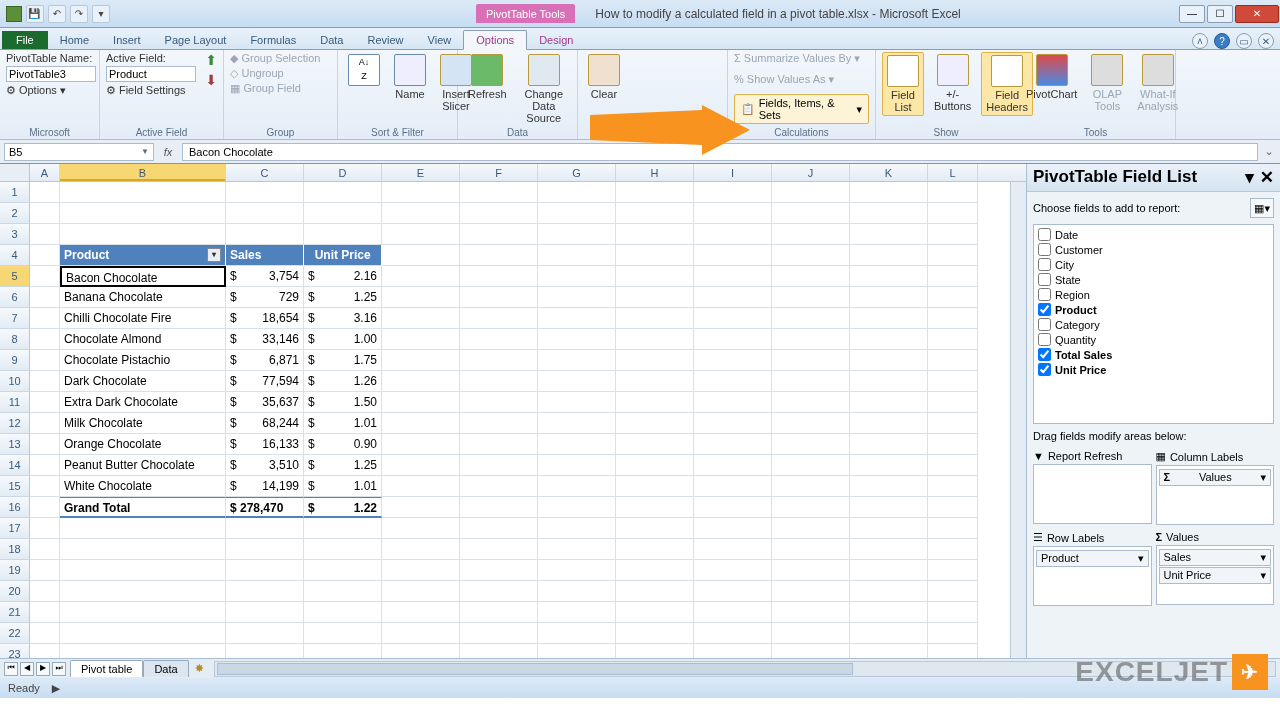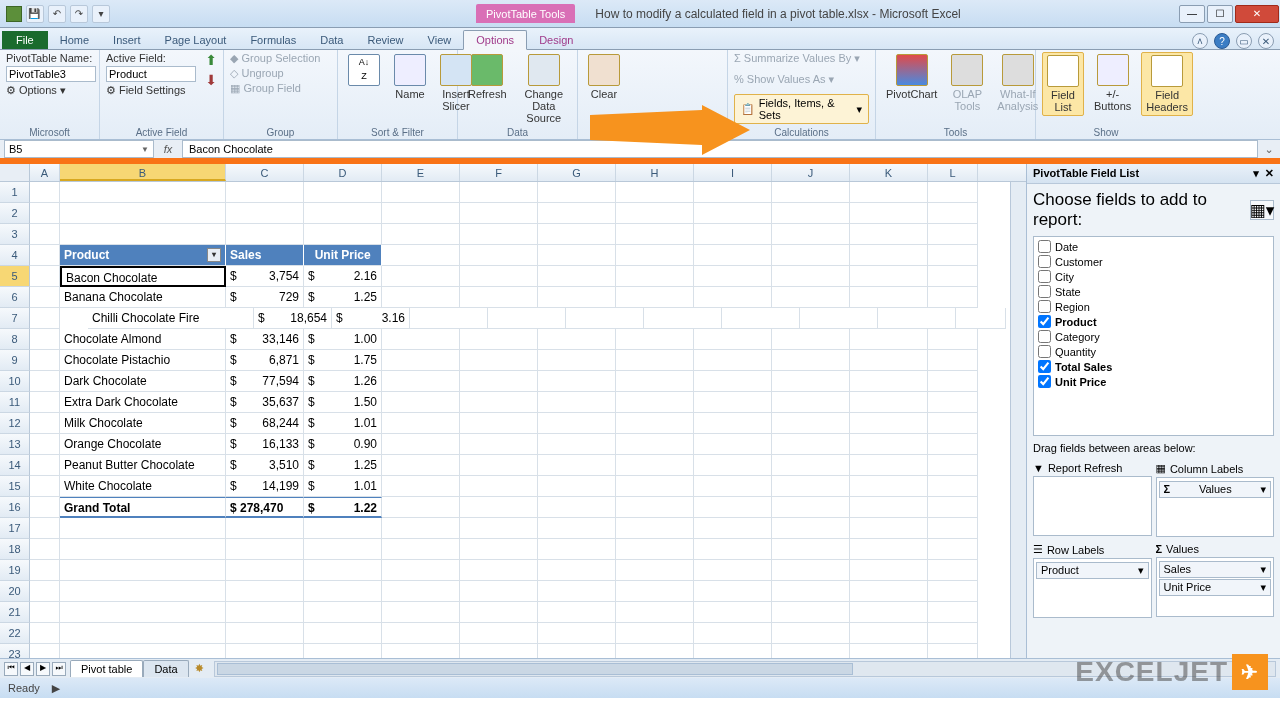--- a/index.html
+++ b/index.html
@@ -34,21 +34,21 @@
 .vstack { display:flex; flex-direction:column; gap:2px; }
 .bigbtn { display:flex; flex-direction:column; align-items:center; justify-content:center; padding:2px 4px; gap:2px; }
 .bigbtn .icn { width:32px;height:32px;background:#e0c46a;border:1px solid #b89a3a;border-radius:2px; }
 .bigbtn .lbl { font-size:11px;color:#333;text-align:center;line-height:1.1; }
 .disabled { color:#9aa6b3 !important; }
 .toggle-on { background:#fce7a6;border:1px solid #e0b24a; padding:2px 4px; border-radius:2px; }
 .fi-btn { border:1px solid #e0b24a; background:#fdf3d6; padding:2px 6px; border-radius:2px; display:flex;align-items:center;gap:4px; }
 .arrow-callout { position:absolute; left:590px; top:55px; width:160px; height:50px; background:#f7931e; clip-path: polygon(0 20%, 70% 10%, 70% 0, 100% 50%, 70% 100%, 70% 80%, 0 70%); z-index:5; }
 
 
-.fbar { height:24px; background:#e8eef5; display:flex; align-items:center; border-bottom:6px solid #f97316; padding:0 4px; gap:4px; }
+.fbar { height:24px; background:#e8eef5; display:flex; align-items:center; border-bottom:1px solid #f97316; padding:0 4px; gap:4px; }
 .fbar .namebox { width:150px; height:18px; background:#fff; border:1px solid #abc; padding:0 4px; display:flex;align-items:center;justify-content:space-between; }
 .fbar .fx { width:20px; text-align:center; font-style:italic; color:#555; }
 .fbar .formula { flex:1; background:#fff; border:1px solid #abc; height:18px; padding:0 6px; display:flex;align-items:center; }
 
 
 .workarea { display:flex; height:494px; }
 .sheet { flex:1; display:flex; flex-direction:column; position:relative; }
 .colhdr { display:flex; height:18px; background:linear-gradient(#f6f9fc,#e2ebf4); border-bottom:1px solid #b9c8d8; }
 .colhdr .corner { width:30px; border-right:1px solid #b9c8d8; background:#e8eef5; }
 .colhdr .ch { text-align:center; border-right:1px solid #cbd7e3; color:#3a5a7a; font-size:11px; line-height:18px; }
@@ -58,24 +58,24 @@
 .rowhdr { width:30px; background:linear-gradient(#f6f9fc,#e2ebf4); border-right:1px solid #b9c8d8; border-bottom:1px solid #cbd7e3; text-align:center; color:#3a5a7a; font-size:11px; line-height:21px; }
 .rowhdr.sel { background:#f7d774; }
 .cell { border-right:1px solid #d8e0e8; border-bottom:1px solid #d8e0e8; padding:0 4px; font-size:12px; line-height:21px; overflow:hidden; white-space:nowrap; }
 .pivot-hdr { background:#4f81bd; color:#fff; font-weight:bold; border-right:1px solid #fff; }
 .pivot-hdr .dd { float:right; width:14px;height:14px;background:#e8eef5;border:1px solid #888;margin-top:3px;font-size:8px;text-align:center;line-height:12px;color:#333; }
 .selcell { border:2px solid #000 !important; }
 .total-row { border-top:1px solid #4f81bd; border-bottom:2px solid #4f81bd; font-weight:bold; }
 
 
 .fieldlist { width:254px; background:#eef3f8; border-left:1px solid #a9bed5; display:flex; flex-direction:column; }
-.fl-hdr { background:linear-gradient(#eaf1f9,#d5e3f1); padding:3px 6px; font-size:11px; font-weight:bold; display:flex; justify-content:space-between; border-bottom:1px solid #b8c8da; }
+.fl-hdr { background:linear-gradient(#eaf1f9,#d5e3f1); padding:3px 6px; font-size:17px; font-weight:bold; display:flex; justify-content:space-between; border-bottom:1px solid #b8c8da; }
 .fl-hdr .x { cursor:pointer; }
 .fl-body { padding:6px; display:flex; flex-direction:column; gap:6px; flex:1; }
-.fl-choose { font-size:17px; display:flex; justify-content:space-between; align-items:center; }
+.fl-choose { font-size:11px; display:flex; justify-content:space-between; align-items:center; }
 .fl-choose .gear { width:24px;height:20px;border:1px solid #abc;background:#f6f9fc;display:flex;align-items:center;justify-content:center; }
 .fl-fields { background:#fff; border:1px solid #abc; padding:2px; height:200px; }
 .fl-fields label { display:flex; align-items:center; gap:4px; font-size:11px; padding:1px 2px; }
 .fl-fields label.bold { font-weight:bold; }
 .fl-drag { font-size:11px; }
 .areas { display:grid; grid-template-columns:1fr 1fr; gap:4px; }
 .area { display:flex; flex-direction:column; }
 .area-hdr { font-size:11px; display:flex; align-items:center; gap:4px; padding:2px 0; }
 .area-box { background:#fff; border:1px solid #abc; height:60px; padding:2px; }
 .area-box .pill { background:#f1f5fa; border:1px solid #abc; font-size:11px; padding:1px 4px; margin:1px 0; display:flex; justify-content:space-between; }
@@ -226,54 +226,54 @@
       <div class="fi-btn">
             <span>📋</span>
             <span>Fields, Items, &amp; Sets</span>
             <span>▾</span>
           </div>
     </div>
       </div>
     <div class="label">Calculations</div>
   </div>
 
-  <div class="rgroup" style="width:160px">
-    <div class="body">
-      <div class="bigbtn">
-          <div class="icn" style="background:linear-gradient(#e04a4a,#4a8ae0)"></div>
-          <div class="lbl">PivotChart</div>
-        </div>
-      <div class="bigbtn">
-          <div class="icn" style="background:#ddd"></div>
-          <div class="lbl disabled">OLAP Tools</div>
-        </div>
-      <div class="bigbtn">
-          <div class="icn" style="background:#ddd"></div>
-          <div class="lbl disabled">What-If Analysis</div>
-        </div>
-    </div>
-    <div class="label">Tools</div>
-  </div>
-
   <div class="rgroup" style="width:140px;border-right:none">
     <div class="body">
       <div class="bigbtn toggle-on">
           <div class="icn" style="background:#fff"></div>
           <div class="lbl">Field List</div>
         </div>
       <div class="bigbtn">
           <div class="icn" style="background:#eef"></div>
           <div class="lbl">+/- Buttons</div>
         </div>
       <div class="bigbtn toggle-on">
           <div class="icn" style="background:#fff"></div>
           <div class="lbl">Field Headers</div>
         </div>
     </div>
     <div class="label">Show</div>
+  </div>
+
+  <div class="rgroup" style="width:160px">
+    <div class="body">
+      <div class="bigbtn">
+          <div class="icn" style="background:linear-gradient(#e04a4a,#4a8ae0)"></div>
+          <div class="lbl">PivotChart</div>
+        </div>
+      <div class="bigbtn">
+          <div class="icn" style="background:#ddd"></div>
+          <div class="lbl disabled">OLAP Tools</div>
+        </div>
+      <div class="bigbtn">
+          <div class="icn" style="background:#ddd"></div>
+          <div class="lbl disabled">What-If Analysis</div>
+        </div>
+    </div>
+    <div class="label">Tools</div>
   </div>
 </div>
 
 <div class="fbar">
   <div class="namebox">
       <span>B5</span>
       <span style="font-size:8px;color:#666">▼</span>
     </div>
   <div class="fx">fx</div>
   <div class="formula">
@@ -386,21 +386,21 @@
           <div class="cell" style="width: 78px;"></div>
           <div class="cell" style="width: 78px;"></div>
           <div class="cell" style="width: 78px;"></div>
           <div class="cell" style="width: 78px;"></div>
           <div class="cell" style="width: 78px;"></div>
           <div class="cell" style="width: 50px;"></div>
         </div>
         <div class="row">
           <div class="rowhdr">7</div>
           <div class="cell" style="width: 30px;"></div>
-          <div class="cell" style="width: 166px; margin-left: 28px;">Chilli Chocolate Fire</div>
+          <div class="cell" style="width: 166px;">Chilli Chocolate Fire</div>
           <div class="cell" style="width: 78px;">$ <span style="float:right">18,654</span></div>
           <div class="cell" style="width: 78px;">$ <span style="float:right">3.16</span></div>
           <div class="cell" style="width: 78px;"></div>
           <div class="cell" style="width: 78px;"></div>
           <div class="cell" style="width: 78px;"></div>
           <div class="cell" style="width: 78px;"></div>
           <div class="cell" style="width: 78px;"></div>
           <div class="cell" style="width: 78px;"></div>
           <div class="cell" style="width: 78px;"></div>
           <div class="cell" style="width: 50px;"></div>
@@ -664,21 +664,21 @@
           <label class=""><input type="checkbox" style=""> Customer</label>
           <label class=""><input type="checkbox" style=""> City</label>
           <label class=""><input type="checkbox" style=""> State</label>
           <label class=""><input type="checkbox" style=""> Region</label>
           <label class="bold"><input type="checkbox" checked="" style=""> Product</label>
           <label class=""><input type="checkbox" style=""> Category</label>
           <label class=""><input type="checkbox" style=""> Quantity</label>
           <label class="bold"><input type="checkbox" checked="" style=""> Total Sales</label>
           <label class="bold"><input type="checkbox" checked="" style=""> Unit Price</label>
         </div>
-      <div class="fl-drag">Drag fields between areas below:</div>
+      <div class="fl-drag">Drag fields modify areas below:</div>
       <div class="areas">
         <div class="area">
           <div class="area-hdr">
               <span>▼</span>
               <span>Report Refresh</span>
             </div>
           <div class="area-box"></div>
         </div>
         <div class="area">
           <div class="area-hdr">

